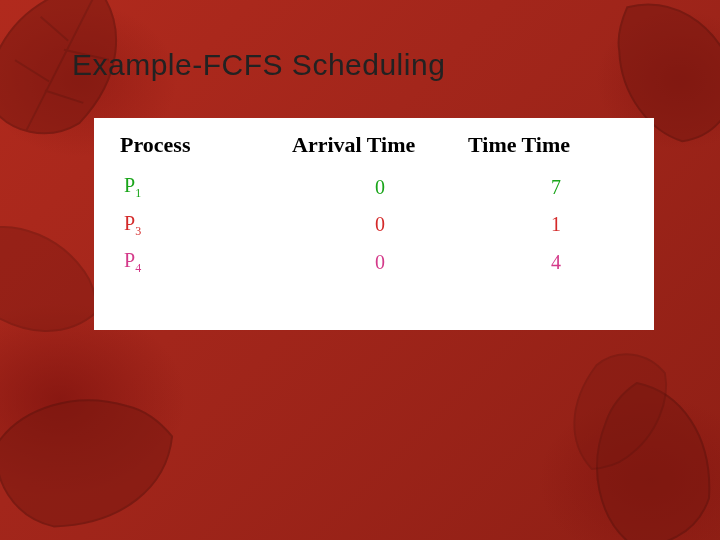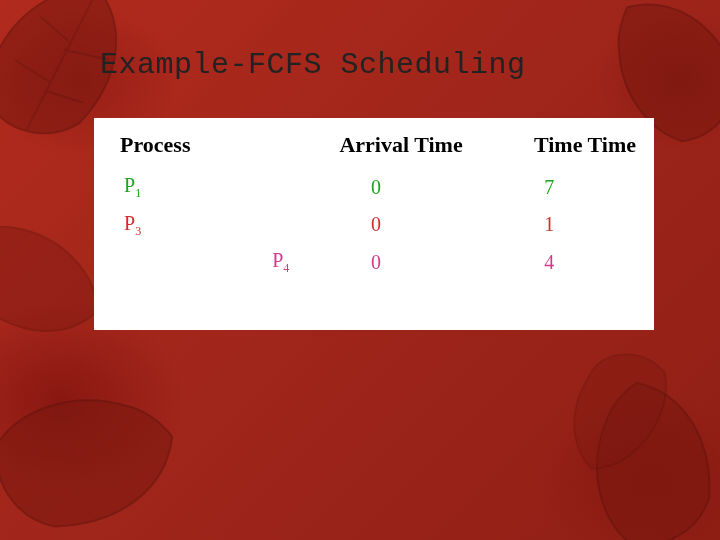--- a/index.html
+++ b/index.html
@@ -20,46 +20,46 @@
       linear-gradient(135deg, #b12a1d 0%, #a3261b 40%, #8f1f15 100%);
   }
   .leaf {
     position: absolute;
     opacity: 0.55;
     fill: #7a1810;
   }
   .title {
     position: absolute;
     top: 48px;
-    left: 100px;
+    left: 72px;
     font-size: 30px;
     color: #222;
-    font-family: Liberation Mono, monospace;
+    font-family: Liberation Sans, sans-serif;
     letter-spacing: 0.5px;
   }
   .panel {
     position: absolute;
     top: 118px;
     left: 94px;
     width: 560px;
     height: 212px;
     background: #ffffff;
-    padding: 14px 18px 10px 22px;
+    padding: 14px 10px 10px 22px;
   }
   table {
     width: 100%;
     border-collapse: collapse;
     table-layout: fixed;
   }
   thead th {
     font-family: "Comic Sans MS", "Comic Sans", cursive;
     font-weight: bold;
     font-size: 22px;
     color: #000;
-    text-align: right;
+    text-align: left;
     padding-bottom: 10px;
   }
   thead th:first-child { text-align: left; padding-left: 4px; }
   tbody td {
     font-family: "Comic Sans MS", "Comic Sans", cursive;
     font-size: 20px;
     text-align: center;
     padding: 4px 0;
     line-height: 1.3;
   }
@@ -106,19 +106,19 @@
           <td style="color: rgb(26, 165, 26); margin-left: 24px;"><span>P</span><span class="sub">1</span></td>
           <td style="color: rgb(26, 165, 26);">0</td>
           <td style="color: rgb(26, 165, 26);">7</td>
         </tr>
         <tr>
           <td style="color: rgb(212, 42, 42);"><span>P</span><span class="sub">3</span></td>
           <td style="color: rgb(212, 42, 42);">0</td>
           <td style="color: rgb(212, 42, 42);">1</td>
         </tr>
         <tr>
-          <td style="color: rgb(212, 58, 138); text-align: right;"><span>P</span><span class="sub">4</span></td>
+          <td style="color: rgb(212, 58, 138);"><span>P</span><span class="sub">4</span></td>
           <td style="color: rgb(212, 58, 138);">0</td>
           <td style="color: rgb(212, 58, 138);">4</td>
         </tr>
       </tbody>
   </table>
 </div>
 
 </body></html>

